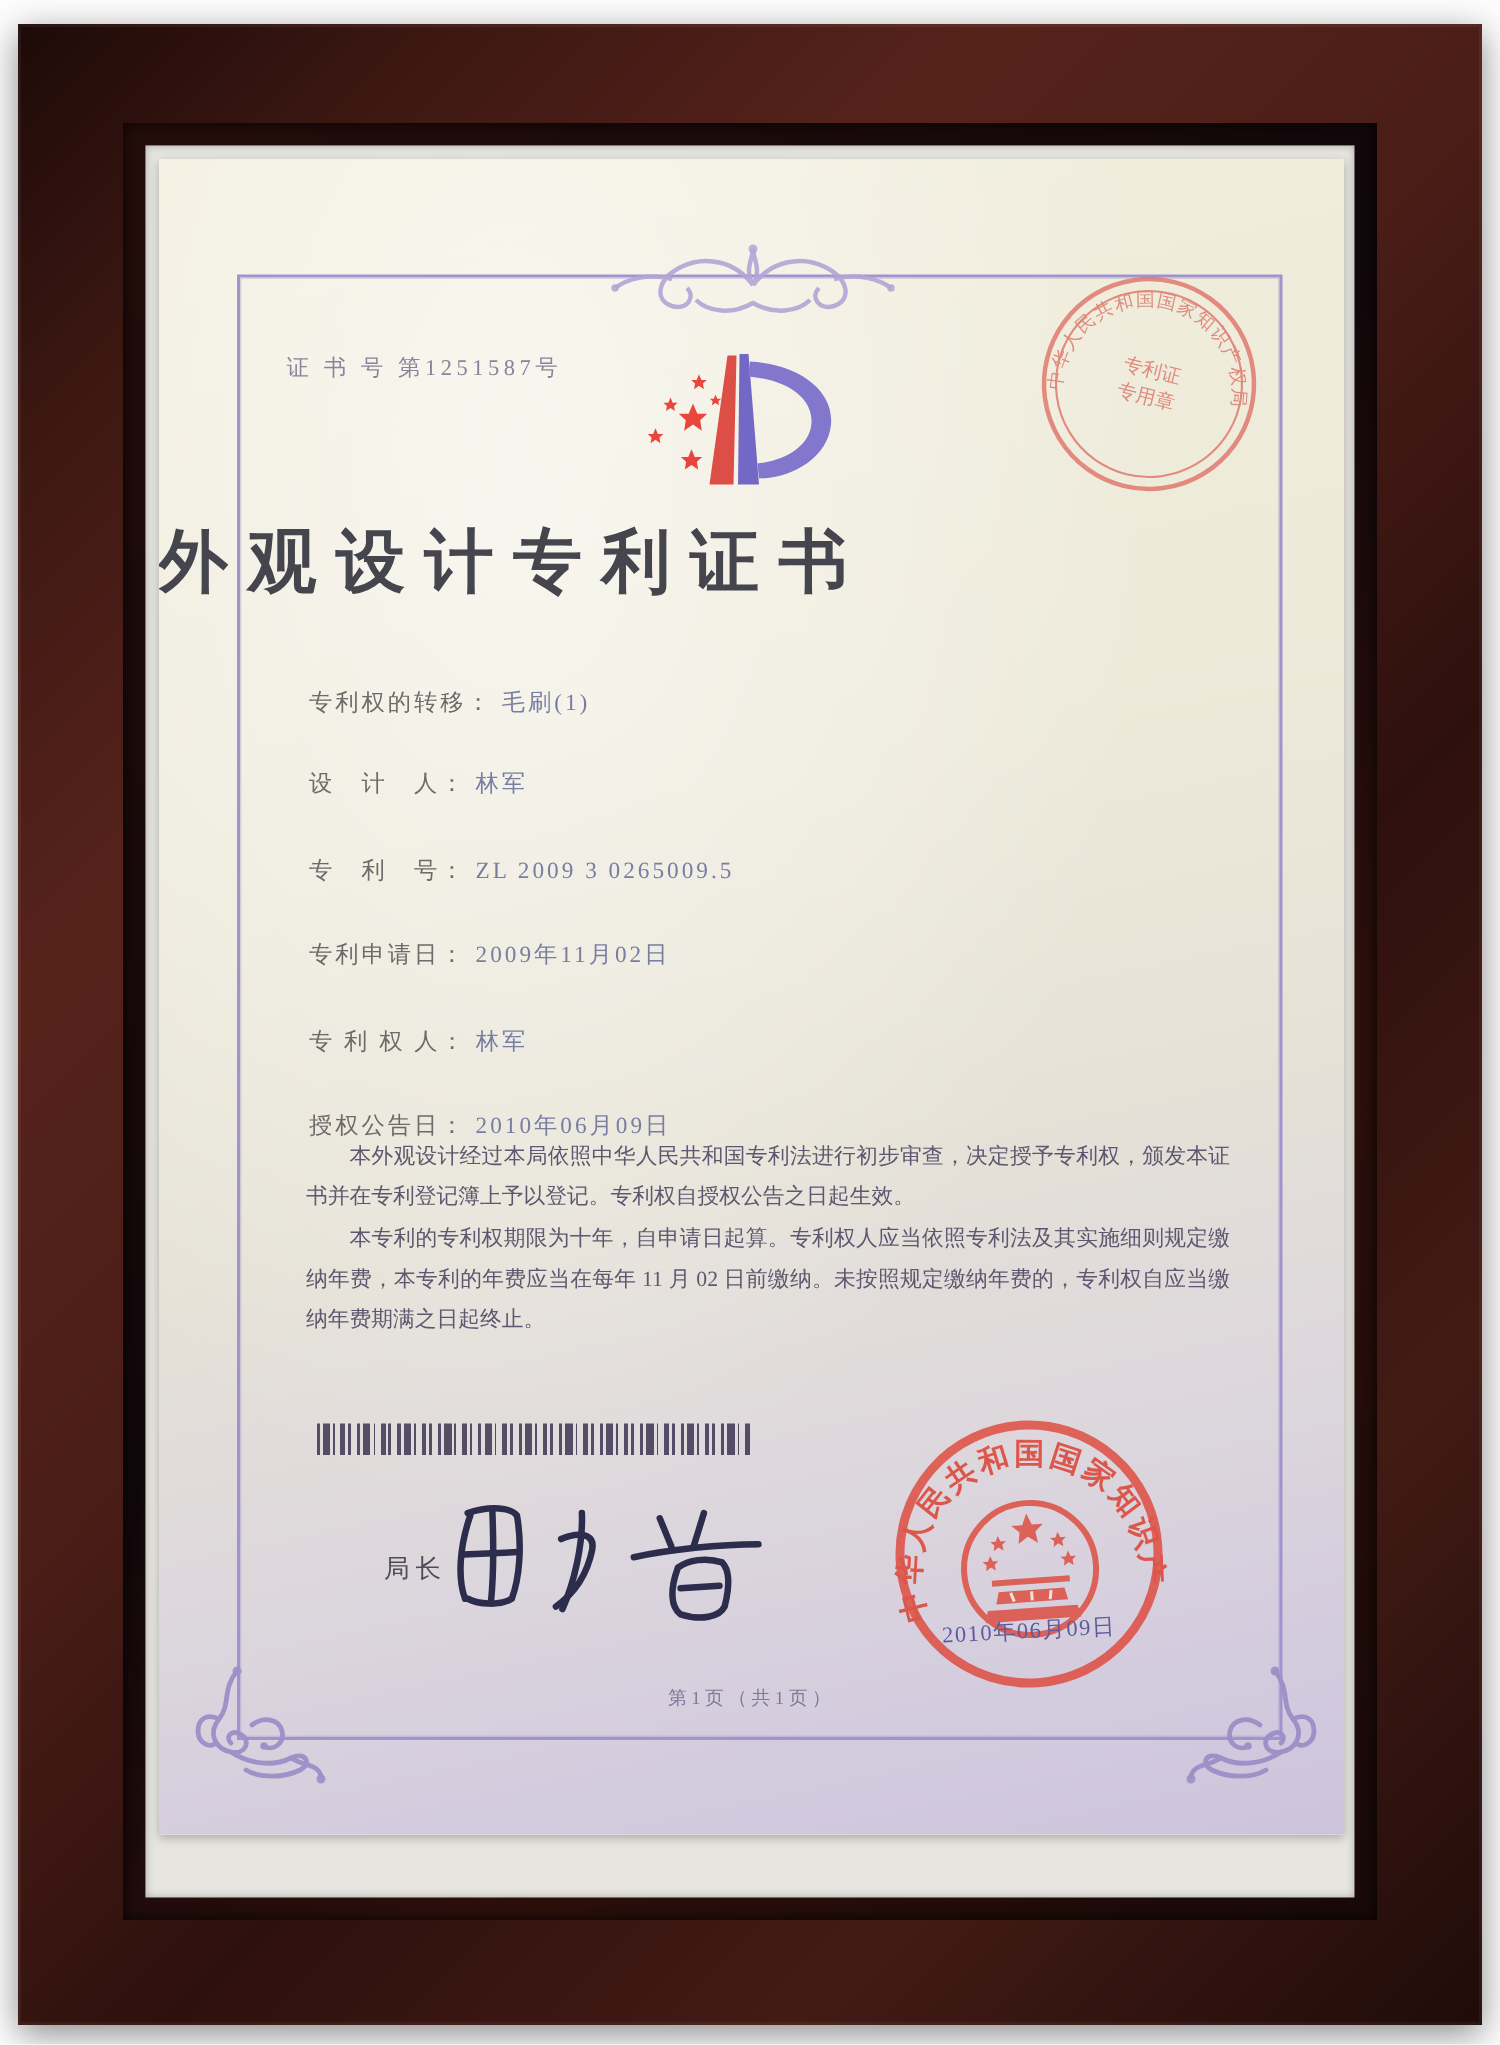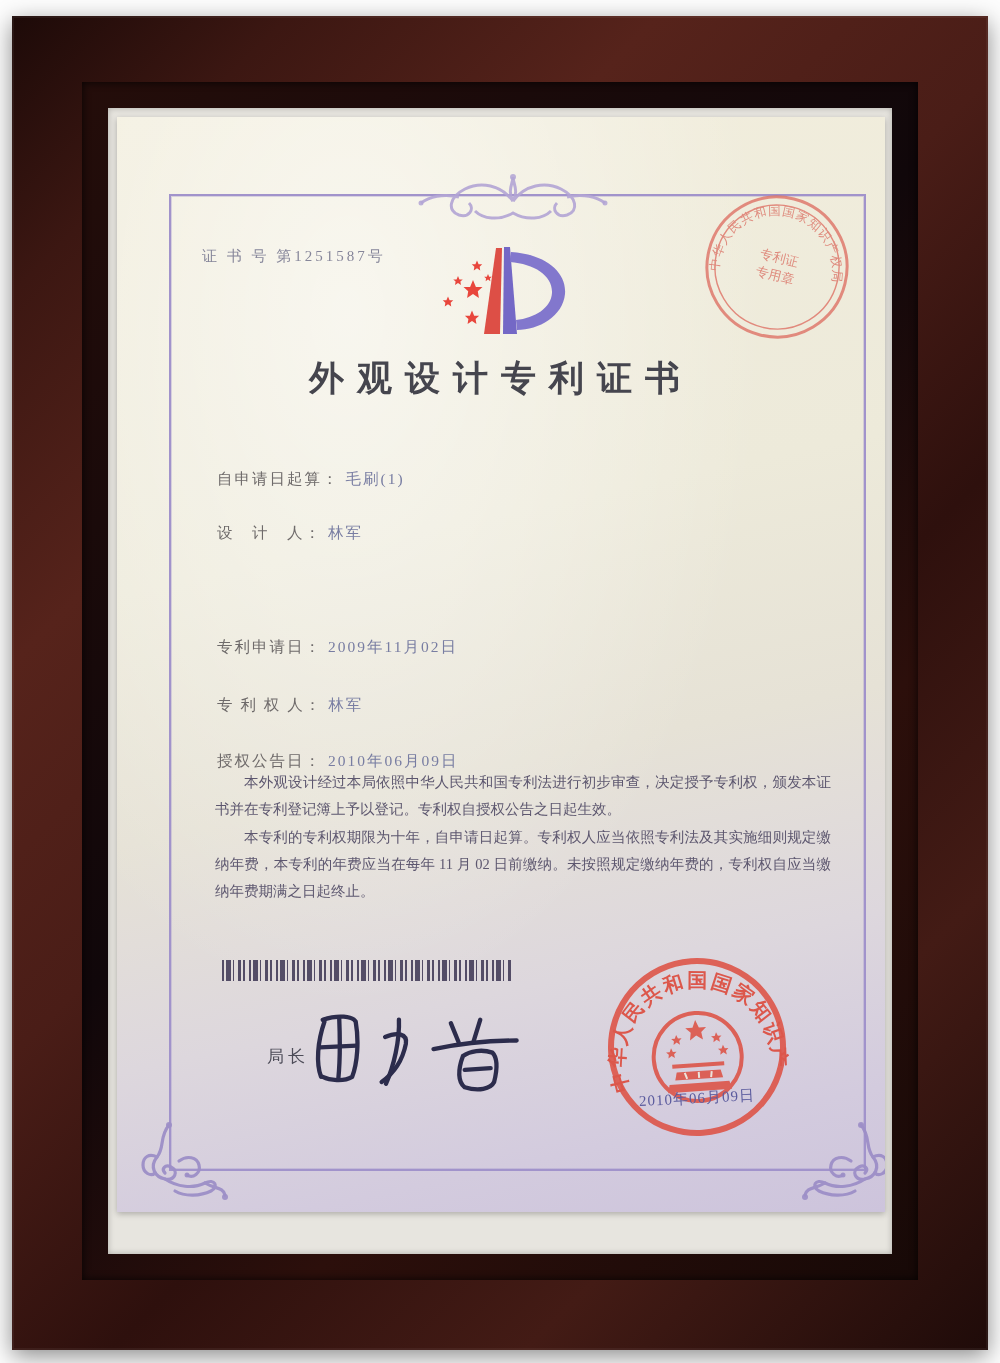--- a/index.html
+++ b/index.html
@@ -3,38 +3,38 @@
 <meta charset="utf-8">
 <style>
   html,body{margin:0;padding:0;background:#ffffff;}
   .photo{position:relative;width:1000px;height:1363px;background:#fdfdfd;overflow:hidden;
          font-family:"Liberation Serif",serif;}
   
   .frame{position:absolute;left:12px;top:16px;width:976px;height:1334px;
     background:linear-gradient(135deg,#1d0a08 0%,#3c1712 12%,#56231b 28%,#4a1d17 45%,#2e100d 62%,#431b15 80%,#1f0b09 100%);
     box-shadow:0 6px 22px rgba(0,0,0,.45), inset 0 0 0 2px rgba(255,255,255,.05);
     padding:66px 70px 70px 70px;box-sizing:border-box;}
-  .frame-bevel{width:100%;height:100%;box-sizing:border-box;padding:26px;
+  .frame-bevel{width:100%;height:100%;box-sizing:border-box;padding:15px;
     background:linear-gradient(315deg,#170907 0%,#2c0f0b 30%,#10070a 55%,#240d0a 100%);
     box-shadow:inset 0 0 9px rgba(0,0,0,.8);}
   .mat{width:100%;height:100%;box-sizing:border-box;background:#e7e5df;
     padding:9px 7px 42px 9px;box-shadow:inset 0 0 6px rgba(0,0,0,.25);}
   
   .paper{position:relative;width:100%;height:100%;
     background:
       radial-gradient(ellipse at 30% 18%, rgba(255,255,255,.55), rgba(255,255,255,0) 55%),
       linear-gradient(168deg,#f2eedd 0%,#edeada 38%,#e6e2d6 58%,#ddd7dd 76%,#d3cbde 90%,#cdc4dc 100%);
     box-shadow:0 2px 6px rgba(0,0,0,.25);overflow:hidden;}
   .abs{position:absolute;}
   
   .deco-border{left:52px;top:77px;width:693px;height:973px;
     border:2px solid #a193cb;box-shadow:inset 0 0 0 1px rgba(161,147,203,.35);}
   .cert-no{left:85px;top:130px;font-size:15px;letter-spacing:3px;color:#86869a;}
   
-  .title{left:0;top:238px;width:100%;text-align:center;font-size:35px;color:#45454e;
+  .title{left:0;top:238px;width:100%;font-size:46px;color:#45454e;
     letter-spacing:13px;font-weight:600;}
   
   .field{left:100px;width:560px;font-size:15.5px;color:#6e6a6a;letter-spacing:2px;white-space:nowrap;}
   .field .val{color:#787da2;margin-left:6px;text-align:right;}
   
   .body-text{left:98px;top:652px;width:616px;font-size:14.5px;line-height:1.88;
     color:#5d576f;text-align:justify;}
   .body-text p{margin:0;text-indent:2em;}
   
   .barcode{left:105px;top:843px;width:290px;height:21px;opacity:.85;
@@ -110,24 +110,27 @@
             <text font-size="12.5" fill="#d96a5e" letter-spacing="1">
               <textPath href="#arcSmall" startOffset="2">中华人民共和国国家知识产权局</textPath>
             </text>
             <text x="75" y="70" text-anchor="middle" font-size="13" fill="#d96a5e">专利证</text>
             <text x="75" y="88" text-anchor="middle" font-size="13" fill="#d96a5e">专用章</text>
           </svg>
 
           <div class="abs title">外观设计专利证书</div>
 
           <div class="abs field" style="top:352px">
-            <span>自申请日起算：</span><span class="val">毛刷(1)</span>
+            <span>专利权的转移：</span><span class="val">毛刷(1)</span>
           </div>
           <div class="abs field" style="top:406px">
             <span>设　计　人：</span><span class="val">林军</span>
+          </div>
+          <div class="abs field" style="top:464px">
+            <span>专　利　号：</span><span class="val">ZL 2009 3 0265009.5</span>
           </div>
           <div class="abs field" style="top:520px">
             <span>专利申请日：</span><span class="val">2009年11月02日</span>
           </div>
           <div class="abs field" style="top:578px">
             <span>专 利 权 人：</span><span class="val">林军</span>
           </div>
           <div class="abs field" style="top:634px">
             <span>授权公告日：</span><span class="val">2010年06月09日</span>
           </div>
@@ -173,20 +176,21 @@
               <use href="#star" transform="translate(66,97) scale(0.55)"></use>
               <use href="#star" transform="translate(118,97) scale(0.55)"></use>
               <path d="M66,108 L118,108 L118,112 L66,112 Z"></path>
               <path d="M70,116 L114,116 L116,124 L68,124 Z"></path>
               <path d="M62,128 L122,128 L124,136 L60,136 Z"></path>
               <path d="M78,117 L80,123 M92,117 L92,123 M105,117 L104,123" stroke="#f0e8dc" stroke-width="2"></path>
             </g>
           </svg>
           <div class="abs seal-date">2010年06月09日</div>
 
+          <div class="abs footer">第1页（共1页）</div>
 
           <svg class="abs flourish flourish-left" viewBox="0 0 96 96">
             <g fill="none" stroke="#9d8fc7" stroke-width="3.2" stroke-linecap="round" opacity="0.95">
               <path d="M34,8 C24,20 30,30 22,40 C14,50 20,60 30,62 C40,64 44,54 36,50 C30,47 26,52 30,56"></path>
               <path d="M30,62 C42,70 58,72 70,66 C80,61 84,70 76,74 C66,79 50,80 40,74"></path>
               <path d="M22,40 C14,36 8,40 8,48 C8,56 16,60 20,56"></path>
               <path d="M44,44 C52,38 62,40 64,48 C66,56 58,62 52,58"></path>
               <path d="M70,66 C80,72 88,70 90,78"></path>
             </g>
             <g fill="#9d8fc7" opacity="0.9">

